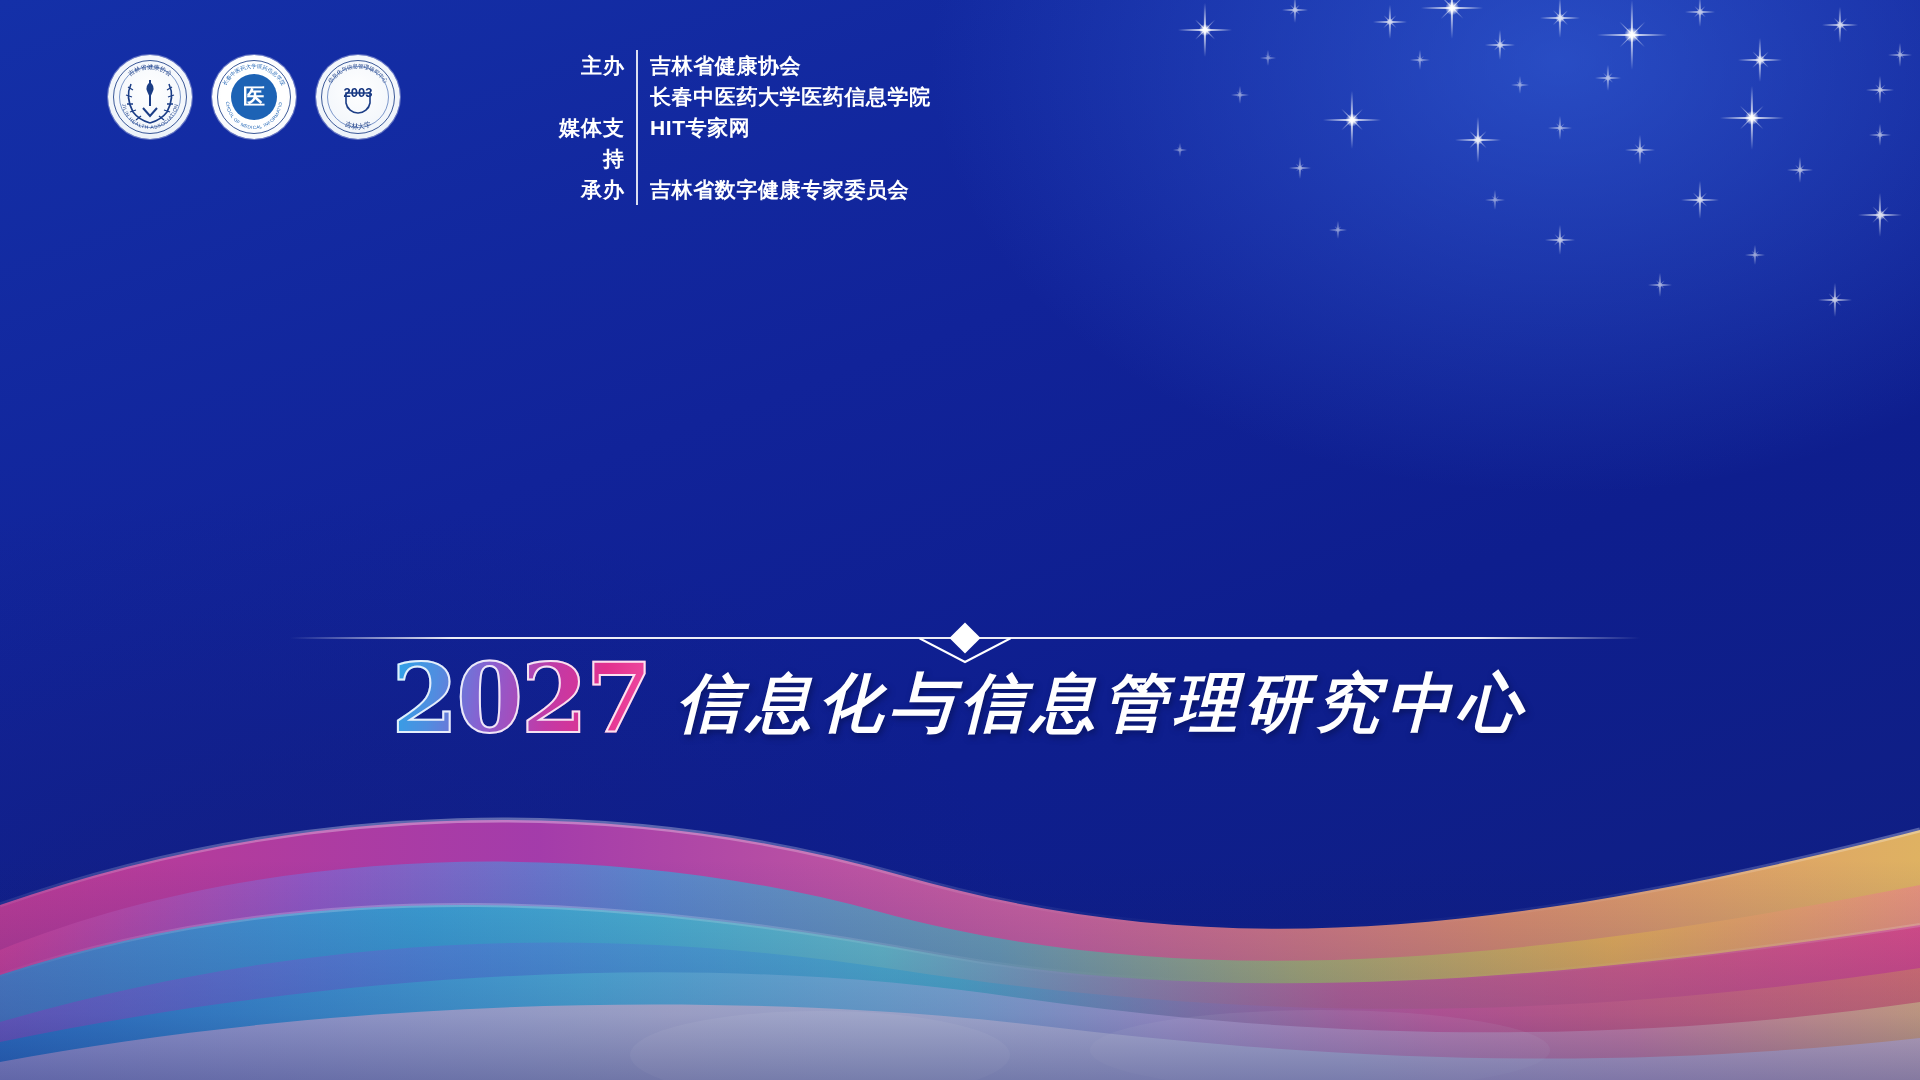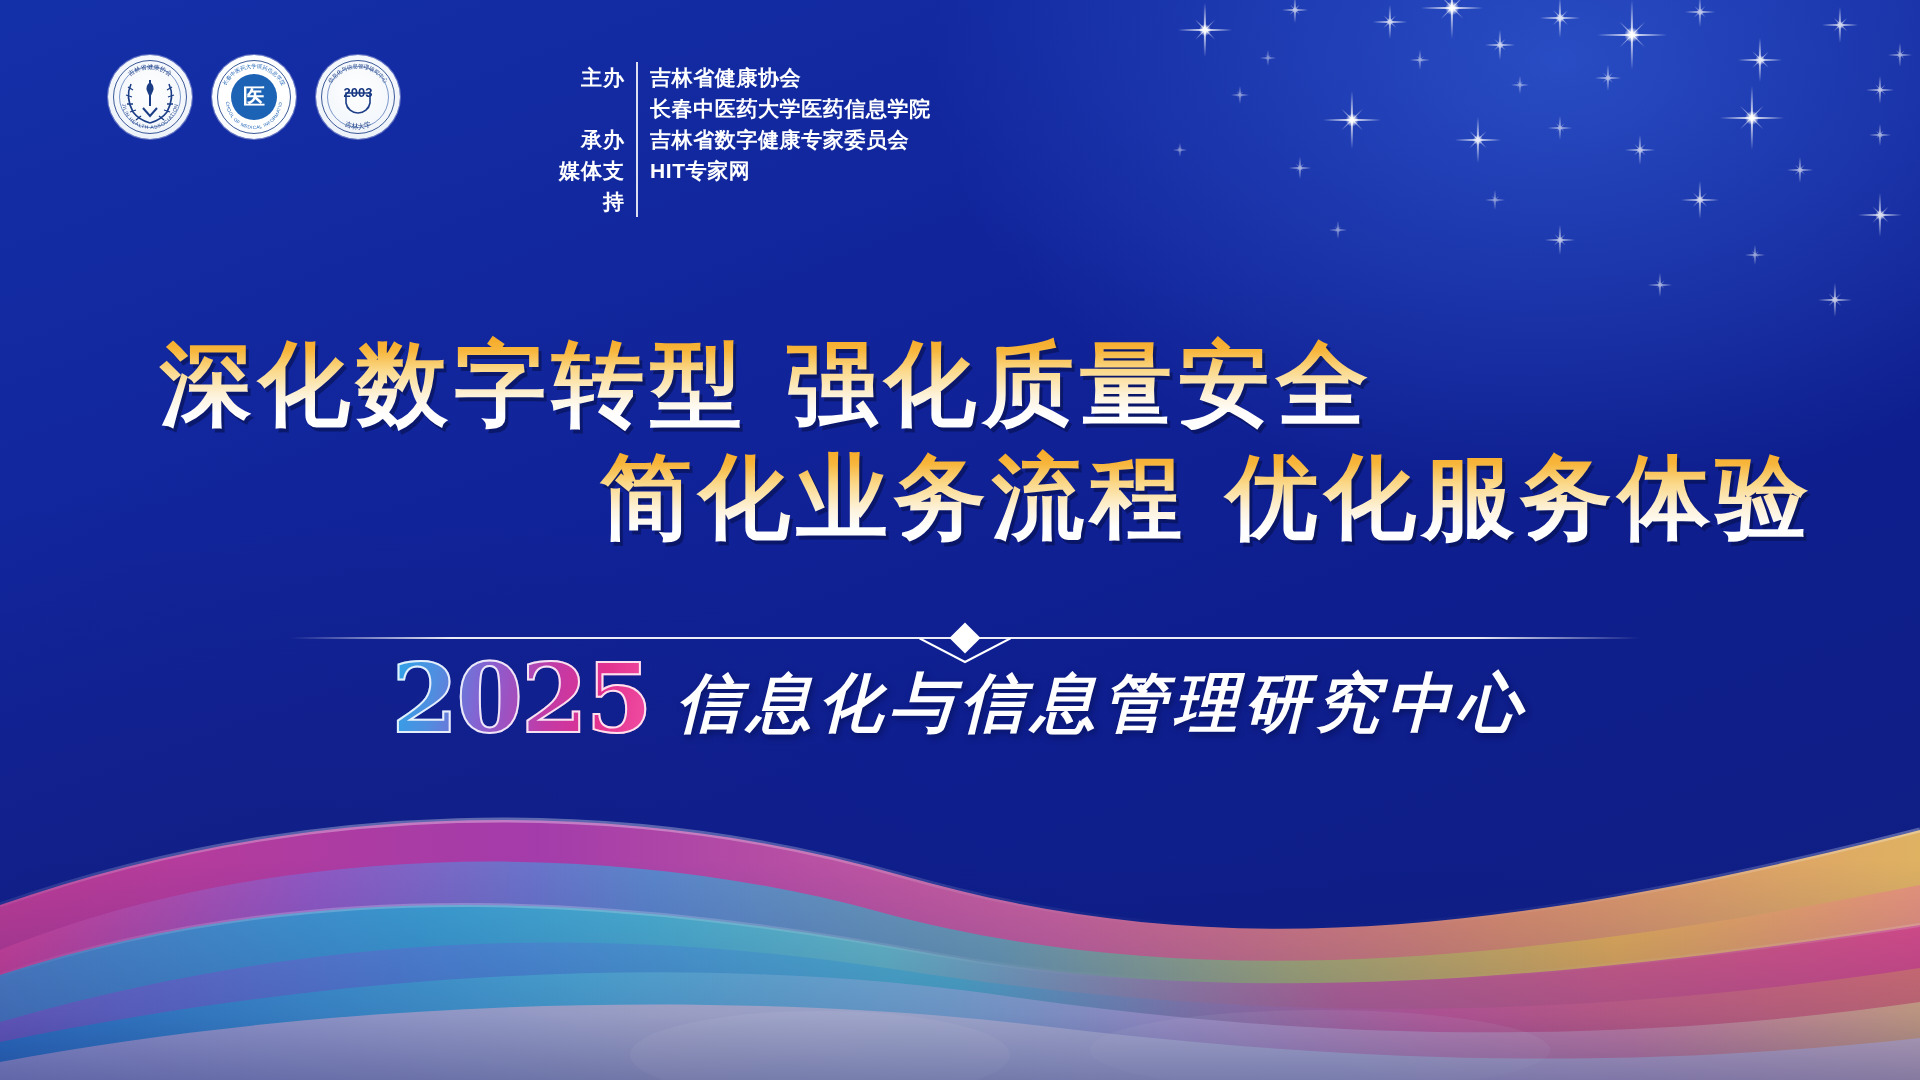--- a/index.html
+++ b/index.html
@@ -60,21 +60,21 @@
     position:absolute;left:60px;top:180px;height:45px;width:420px;
     background:linear-gradient(90deg,#7b1fd0 0%,#a62ad0 16%,#b92fc9 27%,#8a46d6 45%,#4a6ce6 64%,#1e9ee6 84%,#16b6ee 100%);
     display:flex;align-items:center;padding:0 18px;box-sizing:border-box;
   }
   .meta-item{display:flex;align-items:center;color:#fff;font-size:25px;font-weight:bold;letter-spacing:1px;}
   .meta-item + .meta-item{margin-left:40px;}
   .meta-item .gl{margin-right:9px;display:flex;align-items:center;}
   .meta-item svg{display:block;}
 
   
-  .orgs{position:absolute;left:540px;top:62px;color:#fff;}
+  .orgs{position:absolute;left:540px;top:50px;color:#fff;}
   .org-row{display:flex;align-items:flex-start;line-height:31px;}
   .org-label{
     width:96px;text-align:right;font-size:21px;font-weight:bold;
     padding-right:11px;box-sizing:border-box;letter-spacing:1px;
   }
   .org-sep{width:2px;align-self:stretch;background:rgba(255,255,255,.85);margin-right:12px;}
   .org-values{font-size:21px;font-weight:bold;letter-spacing:.6px;}
   .org-values div{white-space:nowrap;}
 
   
@@ -452,54 +452,50 @@
   <div class="orgs" id="orgs">
       <div class="org-row">
         <div class="org-label">主办</div>
         <div class="org-sep"></div>
         <div class="org-values">
           <div>吉林省健康协会</div>
           <div>长春中医药大学医药信息学院</div>
         </div>
       </div>
       <div class="org-row">
+        <div class="org-label">媒体支持</div>
+        <div class="org-sep"></div>
+        <div class="org-values">
+          <div>HIT专家网</div>
+        </div>
+      </div>
+      <div class="org-row">
         <div class="org-label">承办</div>
         <div class="org-sep"></div>
         <div class="org-values">
           <div>吉林省数字健康专家委员会</div>
         </div>
       </div>
-      <div class="org-row">
-        <div class="org-label">媒体支持</div>
-        <div class="org-sep"></div>
-        <div class="org-values">
-          <div>HIT专家网</div>
-        </div>
-      </div>
-    </div>
-
-  <div class="headline">
-    <div class="hl-line hl-1">深化数字转型 强化质量安全</div>
-    <div class="hl-line hl-2">简化业务流程 优化服务体验</div>
-  </div>
+    </div>
+
 
   <div class="divider">
     <div class="bar"></div>
     <div class="vlines">
       <svg viewBox="0 0 92 26" width="92" height="26">
         <path d="M0 0 L46 24 L92 0" fill="none" stroke="#ffffff" stroke-width="2"></path>
       </svg>
     </div>
     <div class="gemwrap">
       <div class="gem"></div>
     </div>
   </div>
 
   <div class="sub">
-    <div class="year">2025</div>
+    <div class="year">2027</div>
     <div class="sub-text">信息化与信息管理研究中心</div>
   </div>
 
   <div class="waves">
     <svg viewBox="0 0 1920 430" preserveAspectRatio="none">
       <defs>
         <linearGradient id="g1" x1="0" y1="0" x2="1" y2="0">
           <stop offset="0%" stop-color="#e0479b"></stop>
           <stop offset="16%" stop-color="#7f6ad8"></stop>
           <stop offset="34%" stop-color="#2aaee0"></stop>

